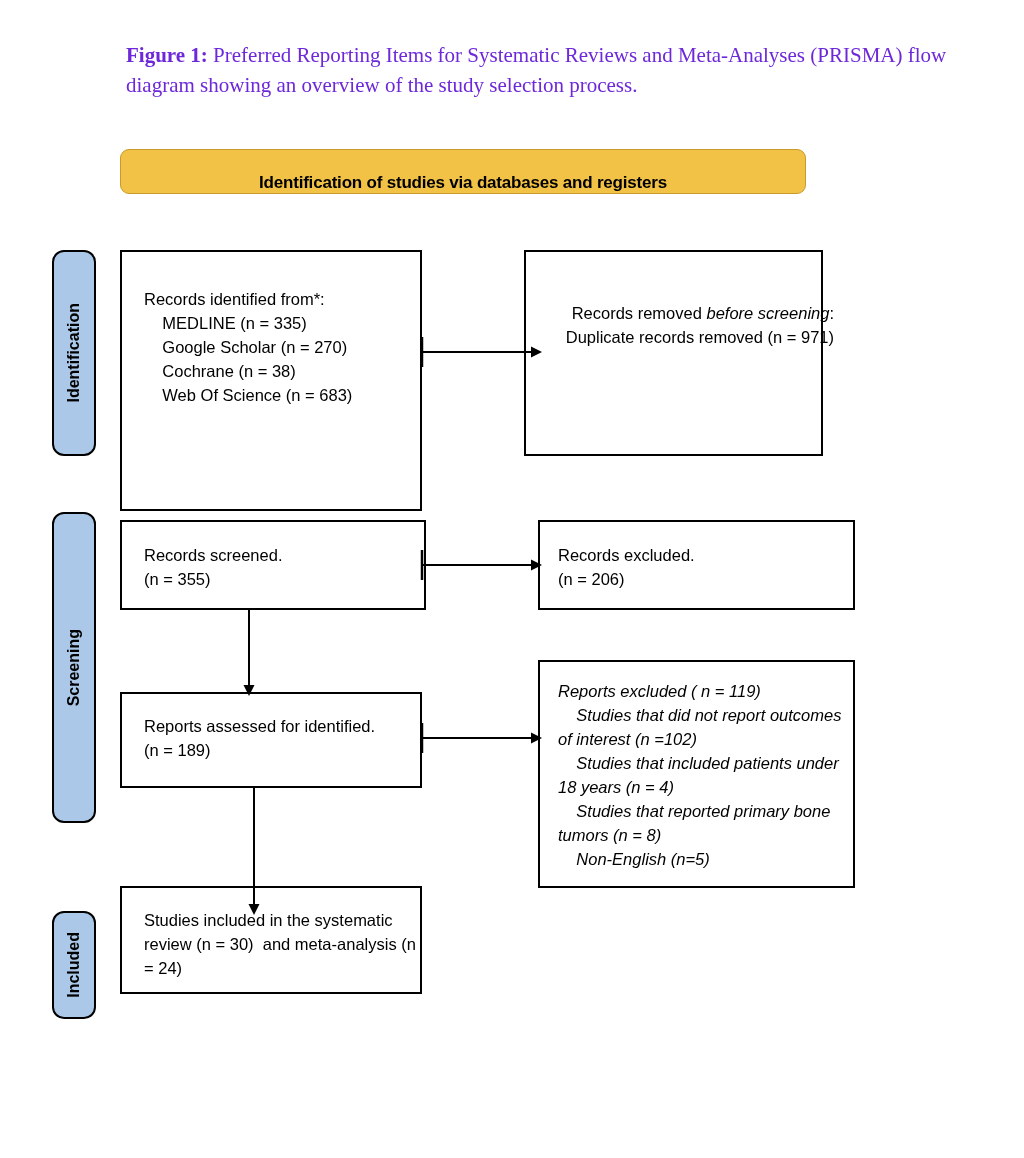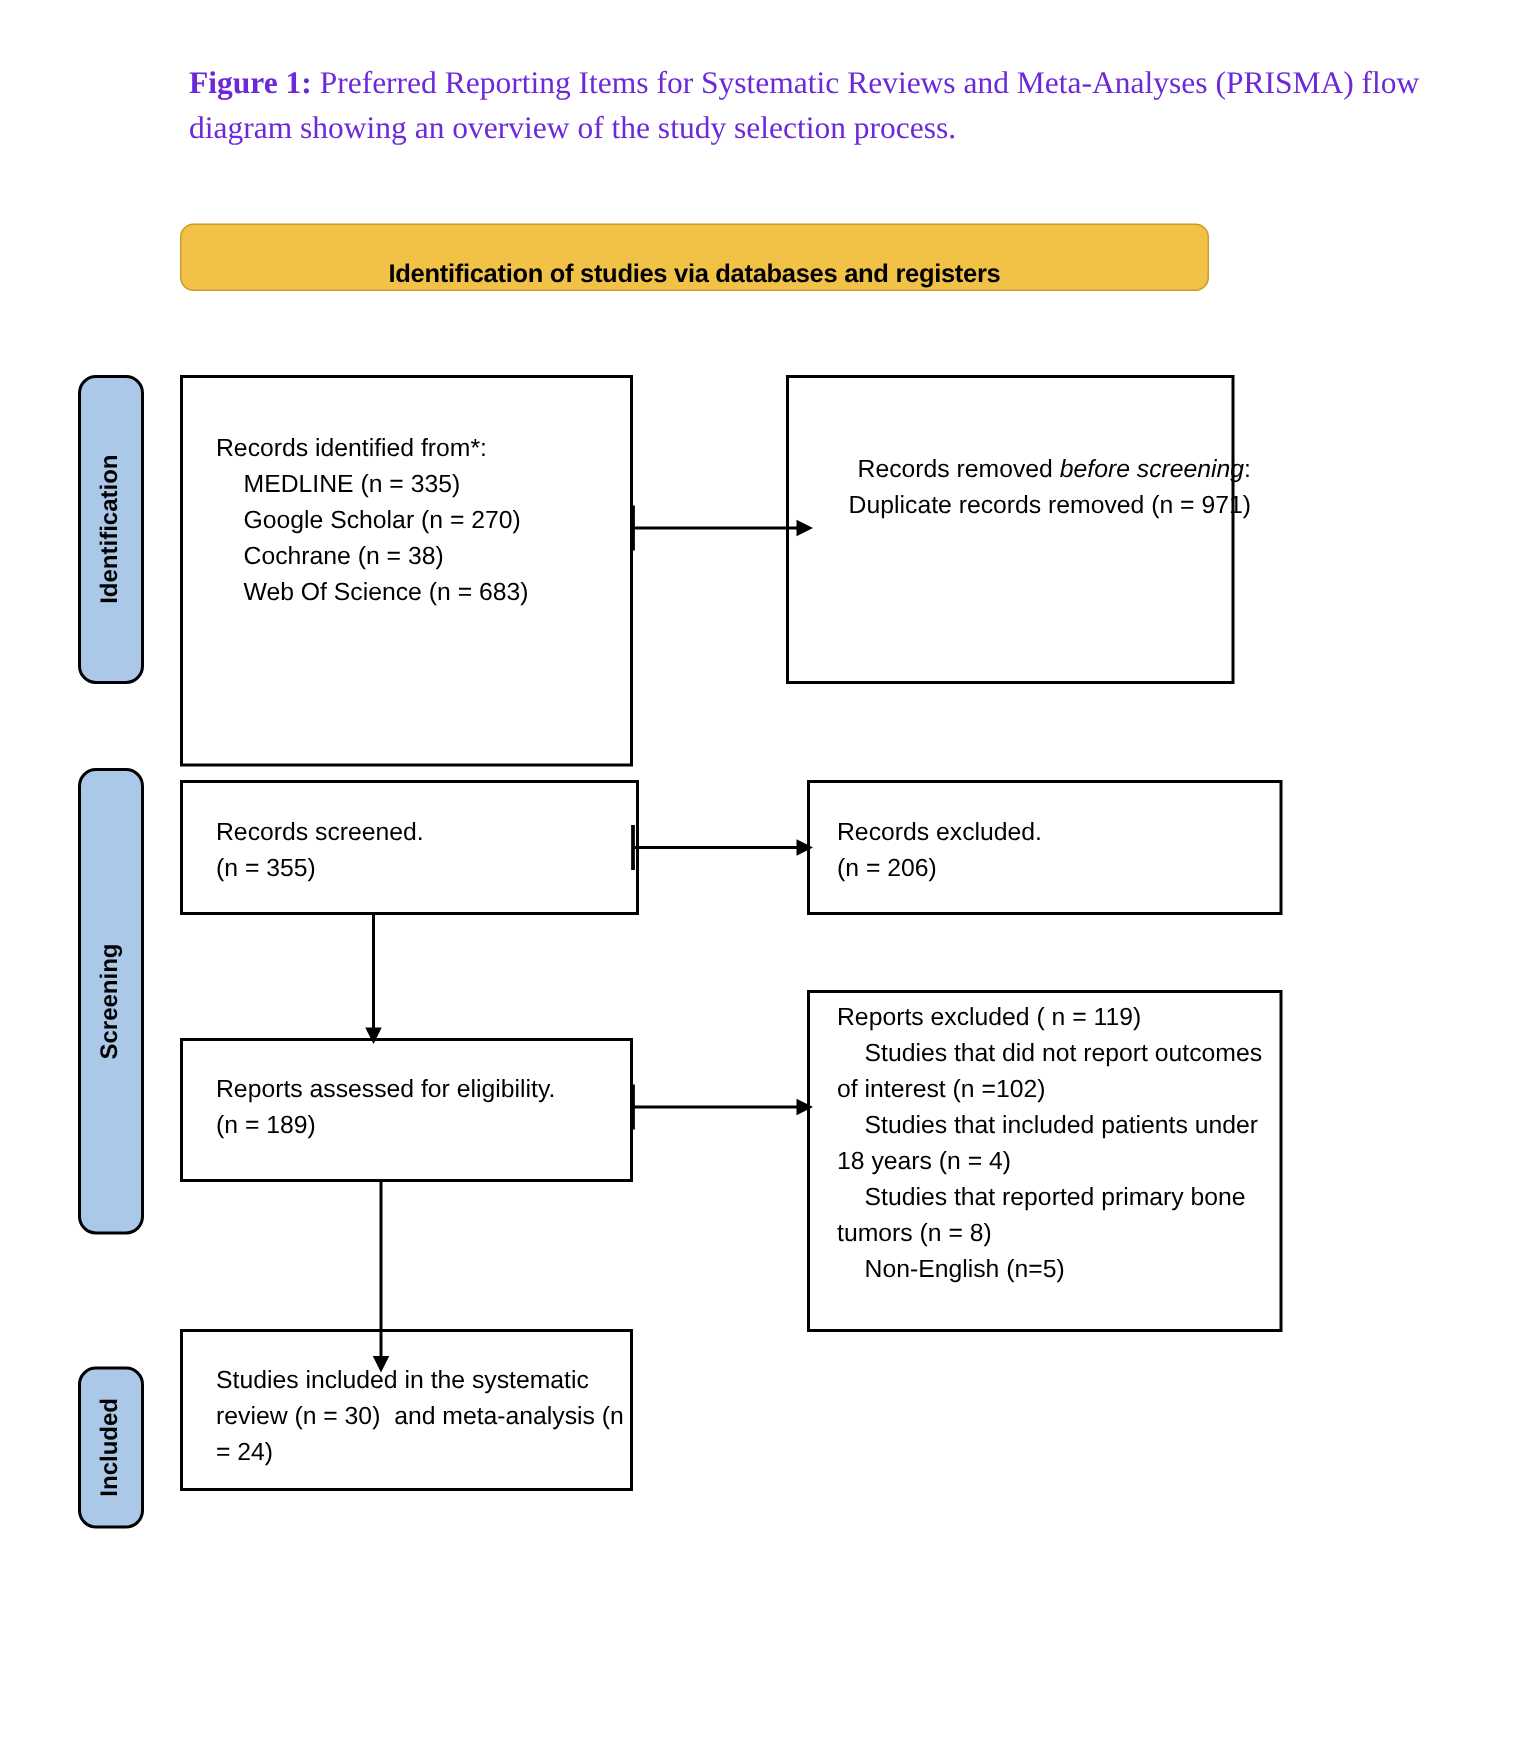--- a/index.html
+++ b/index.html
@@ -101,21 +101,21 @@
   #box-records-screened { left: 120px; top: 520px; width: 306px; height: 90px; }
   #box-records-screened .box-text { position: absolute; left: 22px; top: 21px; }
 
   #box-records-excluded { left: 538px; top: 520px; width: 317px; height: 90px; }
   #box-records-excluded .box-text { position: absolute; left: 18px; top: 21px; }
 
   #box-reports-assessed { left: 120px; top: 692px; width: 302px; height: 96px; }
   #box-reports-assessed .box-text { position: absolute; left: 22px; top: 20px; }
 
   #box-reports-excluded { left: 538px; top: 660px; width: 317px; height: 228px; }
-  #box-reports-excluded .box-text { position: absolute; left: 18px; top: 4px; width: 292px; }
+  #box-reports-excluded .box-text { position: absolute; left: 18px; top: 17px; width: 292px; font-style: italic; }
 
   #box-studies-included { left: 120px; top: 886px; width: 302px; height: 108px; }
   #box-studies-included .box-text { position: absolute; left: 22px; top: 20px; width: 272px; }
 
   
   .connector { position: absolute; }
   .connector svg { display: block; overflow: visible; }
 
   #arrow-identified-to-removed { left: 420px; top: 336px; width: 122px; height: 32px; }
   #arrow-screened-to-excluded  { left: 420px; top: 549px; width: 122px; height: 32px; }
@@ -161,21 +161,21 @@
   <div class="box-text"><span>Records screened.</span>
 <span>(n = 355)</span></div>
 </div>
 
 <div class="flow-box" id="box-records-excluded">
   <div class="box-text"><span>Records excluded.</span>
 <span>(n = 206)</span></div>
 </div>
 
 <div class="flow-box" id="box-reports-assessed">
-  <div class="box-text"><span>Reports assessed for eligibility.</span>
+  <div class="box-text"><span>Reports assessed for identified.</span>
 <span>(n = 189)</span></div>
 </div>
 
 <div class="flow-box" id="box-reports-excluded">
   <div class="box-text"><span>Reports excluded ( n = 119)</span>
 <span>    Studies that did not report outcomes of interest (n =102)</span>
 <span>    Studies that included patients under 18 years (n = 4)</span>
 <span>    Studies that reported primary bone tumors (n = 8)</span>
 <span>    Non-English (n=5)</span></div>
 </div>

